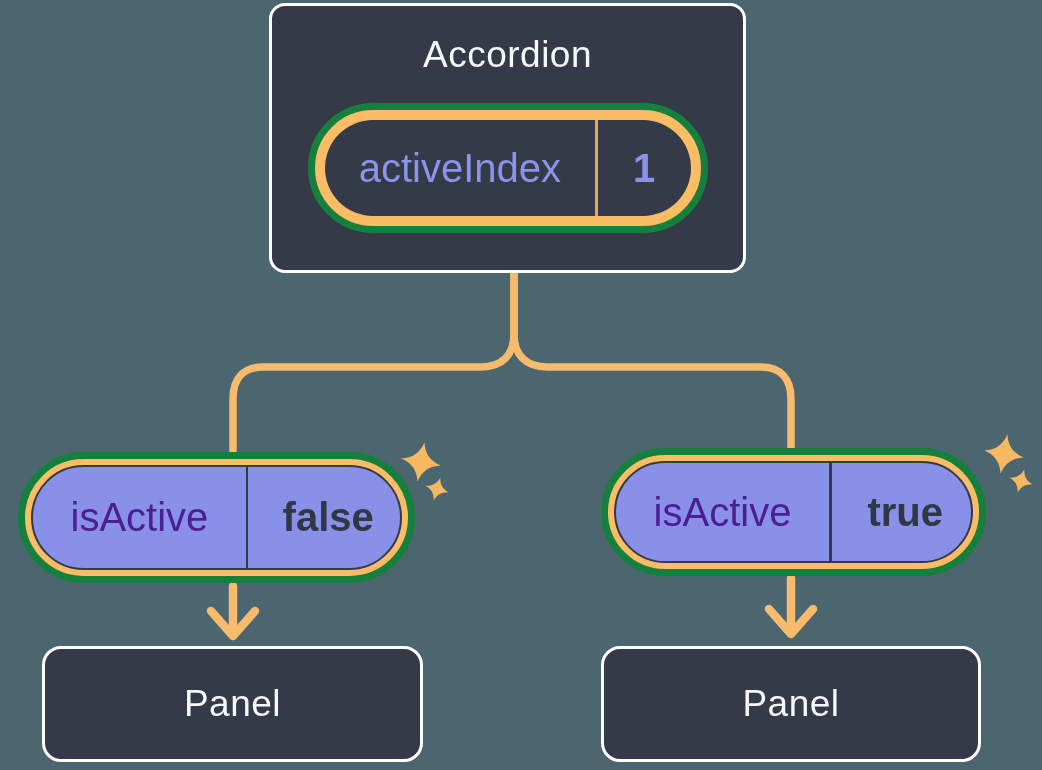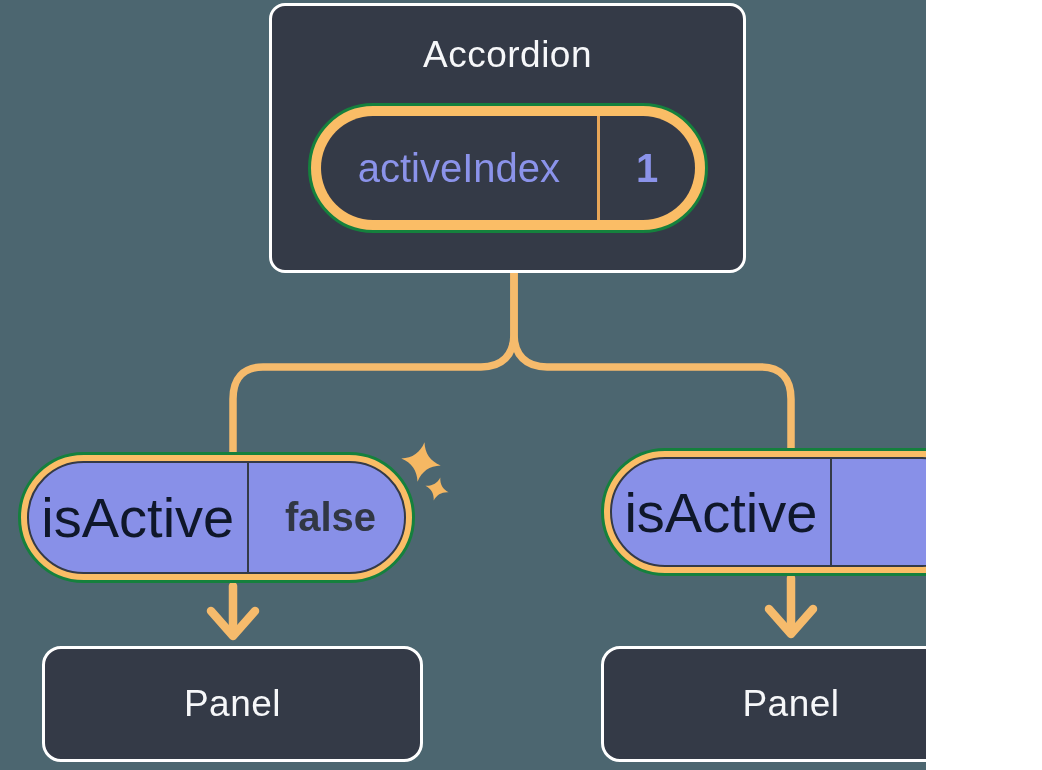--- a/index.html
+++ b/index.html
@@ -1,21 +1,21 @@
 <!DOCTYPE html>
 <html><head>
 <meta charset="utf-8">
 <style>
   html, body { margin: 0; padding: 0; }
   * { box-sizing: border-box; }
   body { font-family: "Liberation Sans", sans-serif; }
 
   .stage {
     position: relative;
-    width: 926px;
+    width: 1042px;
     height: 770px;
     background: #4C6670;
     overflow: hidden;
   }
 
   .wires {
     position: absolute;
     left: 0; top: 0;
     width: 1042px; height: 770px;
   }
@@ -49,21 +49,21 @@
   }
   .accordion .card-title {
     height: 97px;
     display: flex;
     align-items: center;
     justify-content: center;
   }
 
   
   .pill-outer {
-    border: 3px solid #15803d;
+    border: 7px solid #15803d;
     background: #FABD66;
     border-radius: 999px;
     height: 100%;
     width: 100%;
   }
 
   
   .state-pill { width: 400px; height: 130px; }
   .state-pill .pill-outer { padding: 10px; }
   .state-pill .pill-inner {
@@ -98,22 +98,22 @@
     background: #8890E8;
     border: 2.5px solid #343A47;
     border-radius: 999px;
     height: 100%;
     display: flex;
     align-items: stretch;
     overflow: hidden;
   }
   .prop-pill .seg-label {
     display: flex; align-items: center; justify-content: center;
-    color: #0f172a;
-    font-size: 56px;
+    color: #4c1d95;
+    font-size: 40px;
   }
   .prop-pill.left  .seg-label { flex: 0 0 58%; }
   .prop-pill.right .seg-label { flex: 0 0 60%; }
   .prop-pill .seg-divider { width: 2.5px; background: #343A47; }
   .prop-pill .seg-value {
     flex: 1;
     display: flex; align-items: center; justify-content: center;
     color: #313744;
     font-size: 40px;
     font-weight: bold;
@@ -179,20 +179,21 @@
         <div class="seg-value">false</div>
       </div>
     </div>
   </div>
 
   <div class="prop-pill right">
     <div class="pill-outer">
       <div class="pill-inner">
         <div class="seg-label">isActive</div>
         <div class="seg-divider"></div>
+        <div class="seg-value">true</div>
       </div>
     </div>
   </div>
 
   <div class="card panel left">
     <div class="card-title">Panel</div>
   </div>
 
   <div class="card panel right">
     <div class="card-title">Panel</div>

